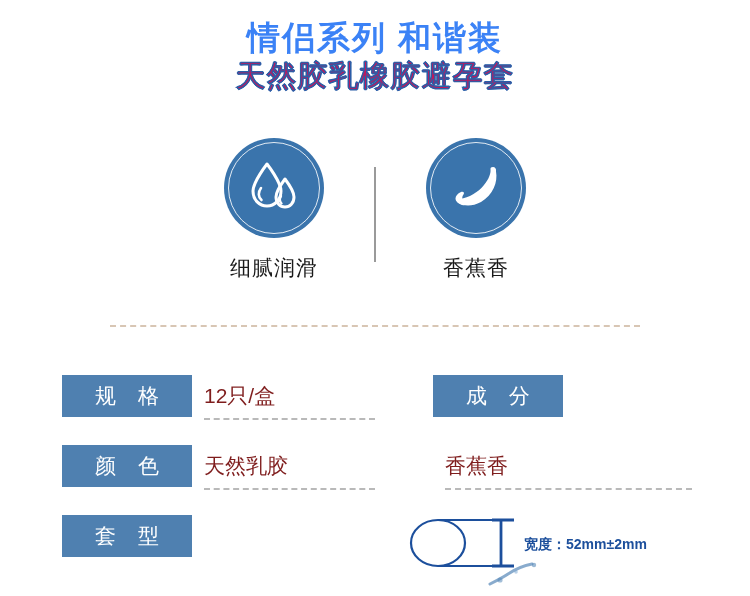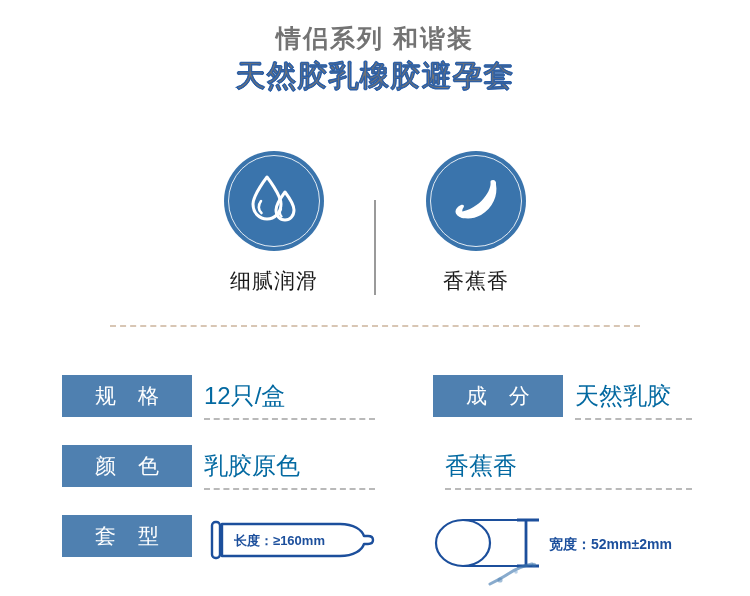--- a/index.html
+++ b/index.html
@@ -17,49 +17,49 @@
 
   
   .title-block {
     position: absolute;
     top: 22px;
     left: 0;
     width: 750px;
     text-align: center;
   }
   .title-line1 {
-    font-size: 25px;
+    font-size: 33px;
     font-weight: bold;
-    color: #737373;
+    color: #3b82f6;
     letter-spacing: 2px;
     line-height: 32px;
   }
   .title-line2 {
     font-size: 30px;
     font-weight: normal;
-    color: #737373;
+    color: #be185d;
     letter-spacing: 1px;
     line-height: 40px;
     margin-top: 2px;
     -webkit-text-stroke: 1px #2b5fa8;
     text-shadow:
       -1px 0 #2b5fa8, 1px 0 #2b5fa8,
        0 -1px #2b5fa8, 0 1px #2b5fa8;
   }
 
   
   .features {
     position: absolute;
     top: 125px;
     left: 0;
     width: 750px;
     height: 170px;
     display: flex;
     justify-content: center;
-    align-items: flex-end;
+    align-items: center;
   }
   .feature {
     width: 200px;
     display: flex;
     flex-direction: column;
     align-items: center;
     position: relative;
   }
   .feature-sep {
     width: 1px;
@@ -140,22 +140,22 @@
   .spec-val {
     flex: 1;
     margin-left: 12px;
     height: 42px;
     display: flex;
     flex-direction: column;
     justify-content: center;
     position: relative;
   }
   .spec-val span {
-    font-size: 24px;
-    color: #0369a1;
+    font-size: 21px;
+    color: #7f1d1d;
     line-height: 26px;
     letter-spacing: 0px;
     display: block;
   }
   .spec-val::after {
     content: "";
     position: absolute;
     left: 0;
     right: 10px;
     bottom: -3px;
@@ -238,51 +238,40 @@
 
     <div class="spec-row">
       <div class="spec-cell left">
         <div class="spec-key">规  格</div>
         <div class="spec-val">
           <span>12只/盒</span>
         </div>
       </div>
       <div class="spec-cell right">
         <div class="spec-key">成  分</div>
-        <div class="spec-val">
-          <span>天然乳胶</span>
-        </div>
       </div>
     </div>
 
     <div class="spec-row">
       <div class="spec-cell left">
         <div class="spec-key">颜  色</div>
         <div class="spec-val">
-          <span>乳胶原色</span>
+          <span>天然乳胶</span>
         </div>
       </div>
       <div class="spec-cell right">
         <div class="spec-val">
           <span>香蕉香</span>
         </div>
       </div>
     </div>
 
     <div class="spec-row diagram-row">
       <div class="spec-cell left">
         <div class="spec-key">套  型</div>
-        <div class="diagram-wrap">
-          <svg width="175" height="50" viewBox="0 0 175 50">
-            <path d="M18 9 L136 9 C150 9, 158 15, 160 21 L164 21 C167.5 21, 169 23, 169 25
-                     C169 27, 167.5 29, 164 29 L160 29 C158 35, 150 41, 136 41 L18 41 Z" fill="none" stroke="#1c4f9c" stroke-width="2.4" stroke-linejoin="round"></path>
-            <rect x="8" y="7" width="8" height="36" rx="3.5" fill="none" stroke="#1c4f9c" stroke-width="2.4"></rect>
-            <text x="30" y="30" font-family="'Liberation Sans', sans-serif" font-size="13" font-weight="bold" fill="#1c4f9c">长度：≥160mm</text>
-          </svg>
-        </div>
       </div>
       <div class="spec-cell right">
         <div class="diagram-wrap width-wrap">
           <svg width="300" height="56" viewBox="0 0 300 56">
             <ellipse cx="36" cy="28" rx="27" ry="23" fill="none" stroke="#1c4f9c" stroke-width="2.2"></ellipse>
             <path d="M36 5 L99 5 M36 51 L99 51" stroke="#1c4f9c" stroke-width="2.2" fill="none"></path>
             <path d="M99 5 L99 51" stroke="#1c4f9c" stroke-width="2.8" fill="none"></path>
             <path d="M90 5 L112 5 M90 51 L112 51" stroke="#1c4f9c" stroke-width="2.8" fill="none"></path>
             <text x="122" y="34" font-family="'Liberation Sans', sans-serif" font-size="14" font-weight="bold" fill="#1c4f9c">宽度：52mm±2mm</text>
           </svg>

